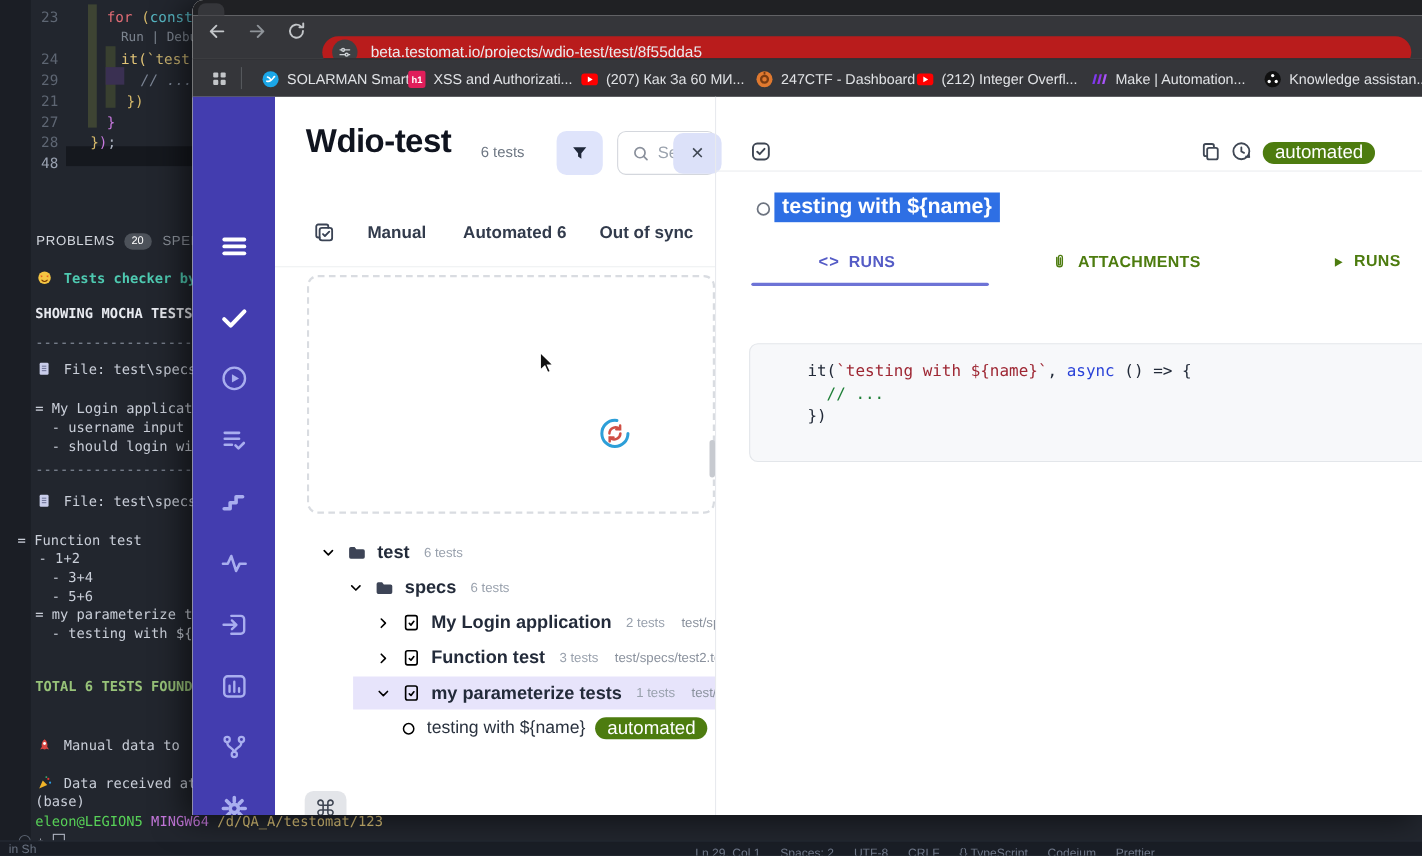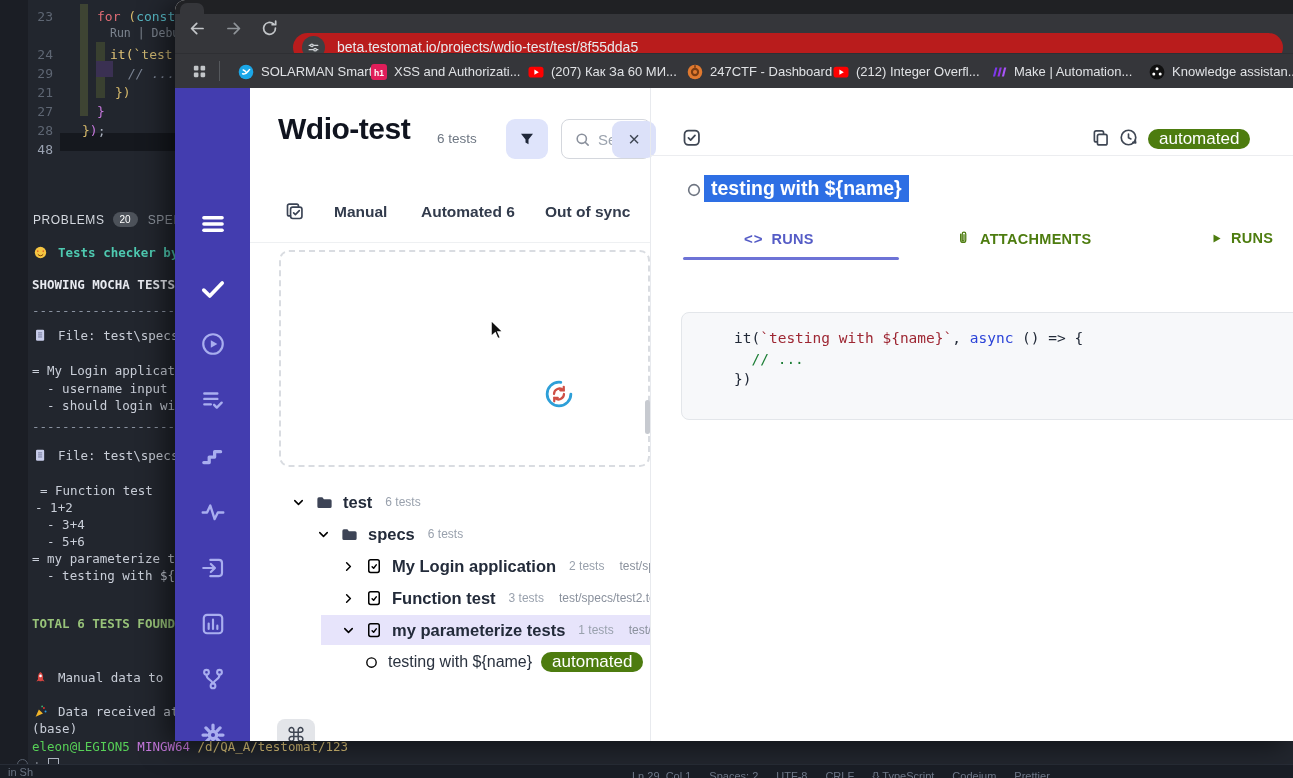--- a/index.html
+++ b/index.html
@@ -145,21 +145,21 @@
             <path d="M5 4.8 h5 M5 7.3 h5 M5 9.8 h5" stroke="#6a6f93" stroke-width="1.1"></path>
           </svg></span><span style="position:absolute;left:58px;white-space:pre"><span class="t-lt">File: test\specs</span></span></div>
       <div class="tline mono" style="top: 363px; left: 0px;"><span style="position:absolute;left:32px;white-space:pre"><span class="t-lt">= My Login applicati</span></span></div>
       <div class="tline mono" style="top: 381px; left: 0px;"><span style="position:absolute;left:32px;white-space:pre"><span class="t-lt">  - username input s</span></span></div>
       <div class="tline mono" style="top: 398px; left: 0px;"><span style="position:absolute;left:32px;white-space:pre"><span class="t-lt">  - should login wit</span></span></div>
       <div class="tline mono" style="top: 419px; left: 0px;"><span style="position:absolute;left:32px;white-space:pre"><span class="t-dim">--------------------------</span></span></div>
       <div class="tline mono" style="top: 448px; left: 0px;"><span style="position:absolute;left:34px;top:1px"><svg width="13" height="13" viewBox="0 0 16 16">
             <rect x="2.5" y="1" width="10" height="13.5" rx="1.5" fill="#c9cdea"></rect>
             <path d="M5 4.8 h5 M5 7.3 h5 M5 9.8 h5" stroke="#6a6f93" stroke-width="1.1"></path>
           </svg></span><span style="position:absolute;left:58px;white-space:pre"><span class="t-lt">File: test\specs</span></span></div>
-      <div class="tline mono" style="top: 483px; left: 0px;"><span style="position:absolute;left:40px;white-space:pre"><span class="t-lt">= Function test</span></span></div>
+      <div class="tline mono" style="top: 483px; left: 0px;"><span style="position:absolute;left:16px;white-space:pre"><span class="t-lt">= Function test</span></span></div>
       <div class="tline mono" style="top: 500px; left: 0px;"><span style="position:absolute;left:20px;white-space:pre"><span class="t-lt">  - 1+2</span></span></div>
       <div class="tline mono" style="top: 517px; left: 0px;"><span style="position:absolute;left:32px;white-space:pre"><span class="t-lt">  - 3+4</span></span></div>
       <div class="tline mono" style="top: 534px; left: 0px;"><span style="position:absolute;left:32px;white-space:pre"><span class="t-lt">  - 5+6</span></span></div>
       <div class="tline mono" style="top: 551px; left: 0px;"><span style="position:absolute;left:32px;white-space:pre"><span class="t-lt">= my parameterize te</span></span></div>
       <div class="tline mono" style="top: 568px; left: 0px;"><span style="position:absolute;left:32px;white-space:pre"><span class="t-lt">  - testing with ${n</span></span></div>
       <div class="tline mono" style="top: 616px; left: 0px;"><span style="position:absolute;left:32px;white-space:pre"><span class="t-grb">TOTAL 6 TESTS FOUND</span></span></div>
       <div class="tline mono" style="top: 670px; left: 0px;"><span style="position:absolute;left:34px;top:1px"><svg width="13" height="13" viewBox="0 0 16 16">
             <path d="M8 1.2 c2.8 1.8 3.8 5.6 3 8.6 l2 3 -3 -.8 c-1.3 .9 -2.7 .9 -4 0 l-3 .8 2 -3 C4.2 6.8 5.2 3 8 1.2 Z" fill="#d64541"></path>
             <circle cx="8" cy="6" r="1.6" fill="#fff"></circle>
           </svg></span><span style="position:absolute;left:58px;white-space:pre"><span class="t-lt">Manual data to</span></span></div>

